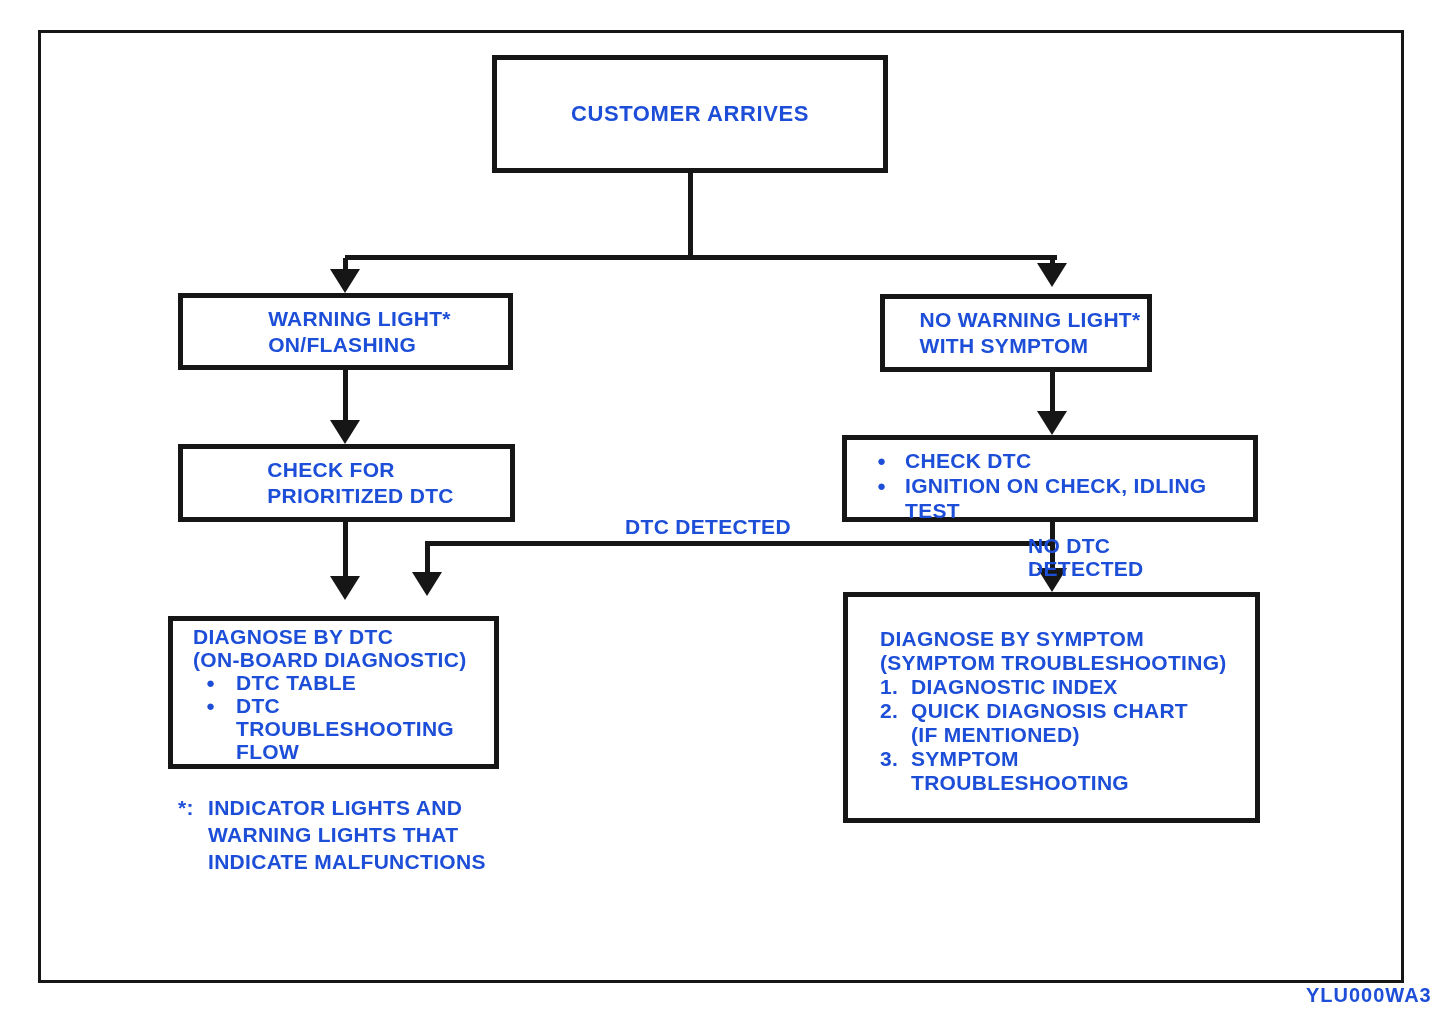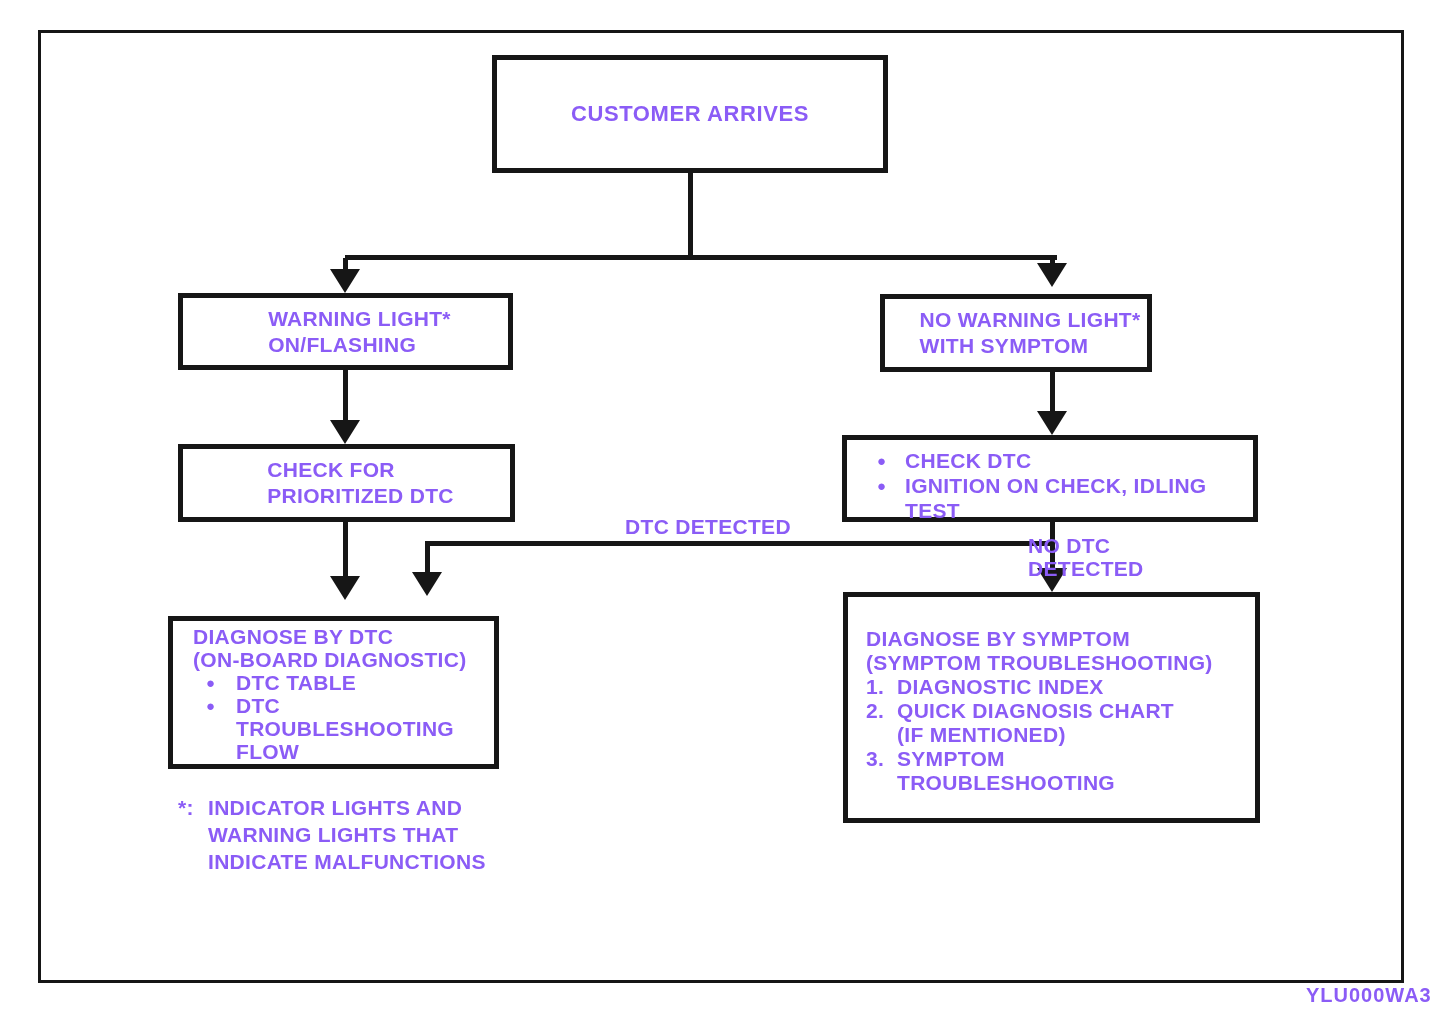--- a/index.html
+++ b/index.html
@@ -1,20 +1,20 @@
 <!DOCTYPE html>
 <html><head>
 <meta charset="utf-8">
 <style>
   html,body { margin:0; padding:0; background:#ffffff; }
   .page {
     position:relative; width:1456px; height:1024px;
     background:#ffffff; overflow:hidden;
     font-family:"Liberation Sans", sans-serif;
-    color:#8b5cf6;
+    color:#1d4ed8;
     -webkit-font-smoothing:antialiased;
   }
   .frame {
     position:absolute; left:38px; top:30px; width:1366px; height:953px;
     border:3px solid #161616; box-sizing:border-box;
   }
   .node {
     position:absolute; border:5px solid #161616; background:#ffffff;
     box-sizing:border-box; font-weight:700; font-size:21px; line-height:26px;
     letter-spacing:0.3px;
@@ -32,21 +32,21 @@
   .bmark { flex:0 0 28px; width:28px; font-size:15px; }
   .edge-label { position:absolute; font-weight:700; font-size:21px; line-height:23px; letter-spacing:0.3px; }
   
   #n-customer { left:492px; top:55px; width:396px; height:118px; font-size:22px; letter-spacing:0.6px; }
   #n-warning { left:178px; top:293px; width:335px; height:77px; }
   #n-nowarning { left:880px; top:294px; width:272px; height:78px; }
   #n-checkpri { left:178px; top:444px; width:337px; height:78px; }
   #n-checkdtc { left:842px; top:435px; width:416px; height:87px; padding:8px 6px 0 30px; line-height:25px; }
   #n-diagdtc { left:168px; top:600px; width:331px; height:153px; padding:4px 4px 0 20px; line-height:23px;margin-top:16px; }
   #n-diagdtc .brow { padding-left:13px; }
-  #n-diagsym { left:843px; top:592px; width:417px; height:231px; padding:30px 6px 0 18px; line-height:24px; }
+  #n-diagsym { left:843px; top:592px; width:417px; height:231px; padding:30px 6px 0 32px; line-height:24px; }
   #n-diagsym .bmark { flex:0 0 31px; width:31px; font-size:21px; }
   #n-diagdtc .bmark { flex:0 0 30px; width:30px; }
   #lbl-dtc { left:558px; top:515px; width:300px; text-align:center; }
   #lbl-nodtc { left:1028px; top:534px; }
   .footnote { position:absolute; left:178px; top:794px; font-weight:700; font-size:21px; line-height:27px; letter-spacing:0.3px; }
   .footnote-row { display:flex; }
   .footnote-marker { flex:0 0 30px; width:30px; }
   .figure-code { position:absolute; left:1306px; top:984px; font-weight:700; font-size:20px; letter-spacing:1px; }
 </style>
 </head>

